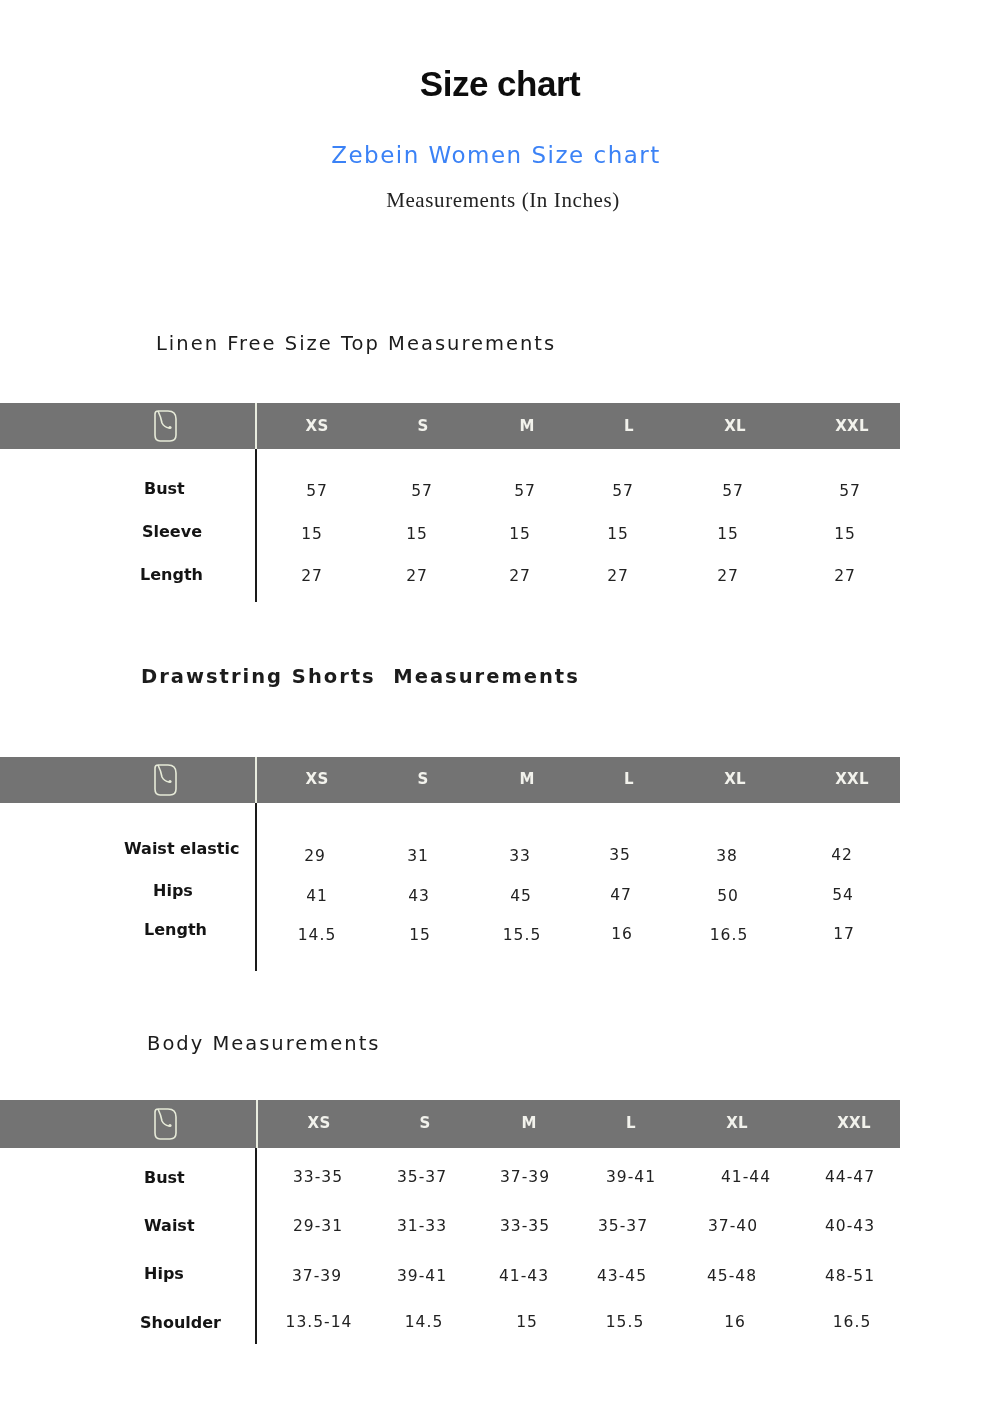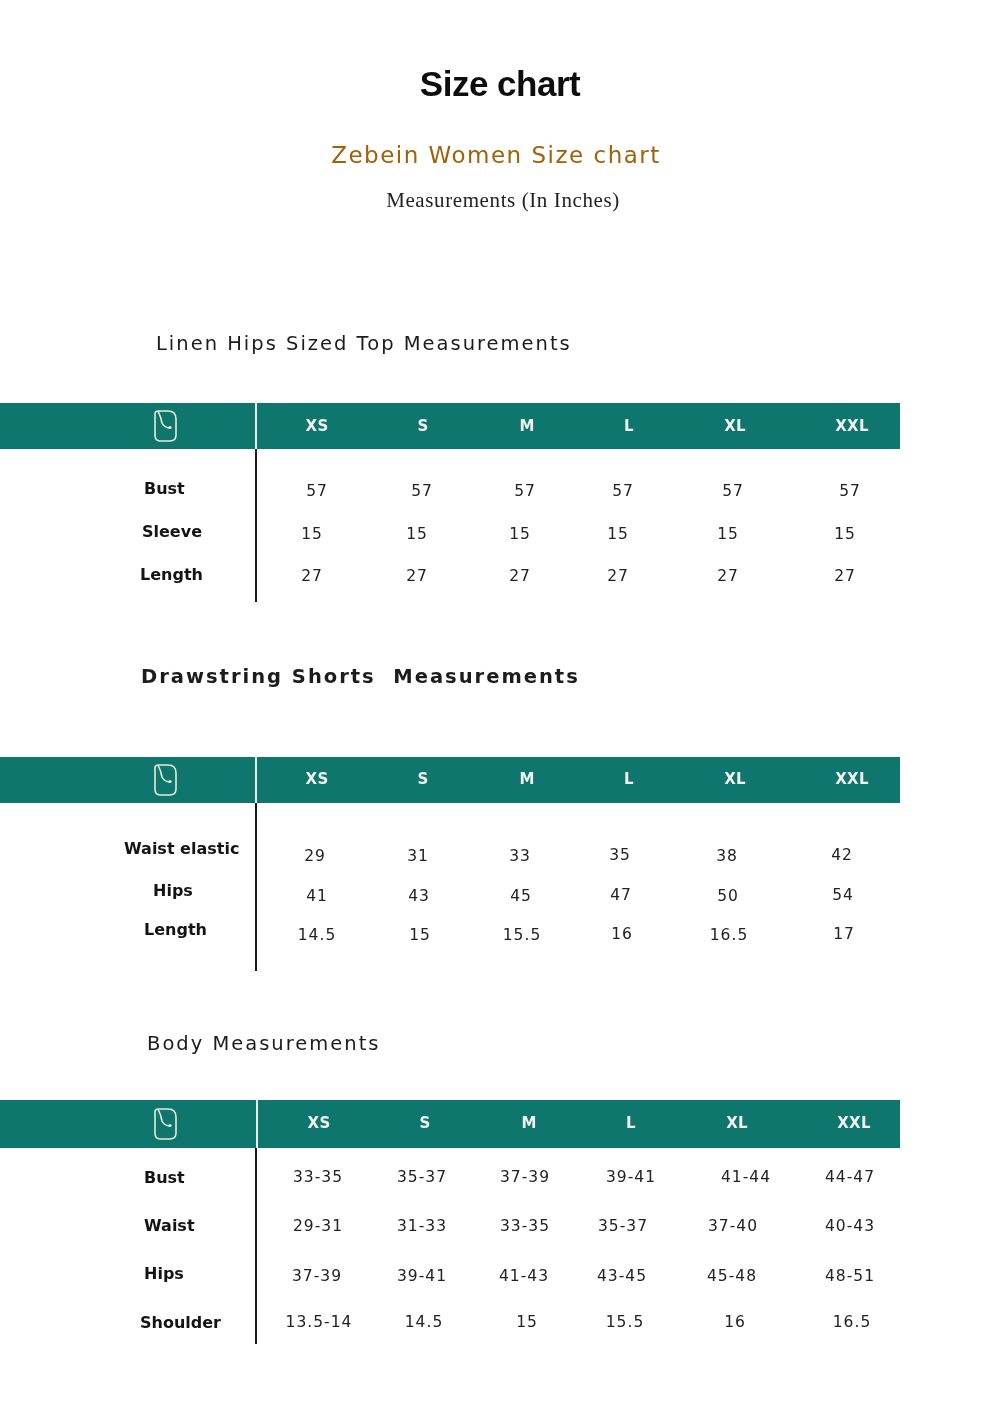--- a/index.html
+++ b/index.html
@@ -4,31 +4,31 @@
   <style>
     html, body { margin: 0; padding: 0; background: #ffffff; }
     body { width: 1000px; height: 1413px; position: relative; overflow: hidden; color: #111; }
     .title {
       position: absolute; left: 0; width: 1000px; top: 64px; text-align: center;
       font-family: "Liberation Sans", sans-serif; font-weight: bold; font-size: 35px; color: #0d0d0d;
       letter-spacing: -0.5px;
     }
     .subtitle {
       position: absolute; left: 0; width: 992px; top: 142px; text-align: center;
-      font-family: "DejaVu Sans", sans-serif; font-size: 23px; letter-spacing: 1.5px; color: #a16207; font-weight: normal;
+      font-family: "DejaVu Sans", sans-serif; font-size: 23px; letter-spacing: 1.5px; color: #3b82f6; font-weight: normal;
     }
     .units {
       position: absolute; left: 0; width: 1006px; top: 188px; text-align: center;
       font-family: "Liberation Serif", serif; font-size: 21px; letter-spacing: 0.6px; color: #222;
     }
     .section-heading {
       position: absolute; font-family: "DejaVu Sans", sans-serif; font-size: 19.5px; letter-spacing: 2px; color: #1c1c1c;
     }
     .table-header {
-      position: absolute; left: 0; width: 900px; background: #0f766e; text-align: right;
+      position: absolute; left: 0; width: 900px; background: #737373; text-align: right;
     }
     .hdr-divider {
       position: absolute; left: 255px; top: 0; bottom: 0; width: 2px; background: #e9ecdf;
     }
     .hdr-icon {
       position: absolute; left: 152px; width: 28px; height: 34px;
     }
     .hdr-size {
       position: absolute; transform: translateX(-50%);
       font-family: "DejaVu Sans", sans-serif; font-weight: bold; font-size: 15px; color: #f2f2ec; letter-spacing: 0.3px;
@@ -42,21 +42,21 @@
       font-family: "DejaVu Sans", sans-serif; font-size: 15.5px; color: #222; letter-spacing: 1px; white-space: nowrap;
     }
   </style>
 </head>
 <body>
 
 <div class="title">Size chart</div>
 <div class="subtitle">Zebein Women Size chart</div>
 <div class="units">Measurements (In Inches)</div>
 
-<div class="section-heading" style="left:156px; top:332px;">Linen Hips Sized Top Measurements</div>
+<div class="section-heading" style="left:156px; top:332px;">Linen Free Size Top Measurements</div>
 
 <div>
   <div class="table-header" style="top:403px; height:46px;">
     <div class="hdr-divider"></div>
     <svg class="hdr-icon" style="top:6px;" viewBox="0 0 28 34">
       <path d="M6 2 L16 2 Q24 2 24 10 L24 26 Q24 32 18 32 L8 32 Q3 32 3 26 L3 5 Q3 2 6 2 Z M6 2 Q9 8 10 14 Q12 18 17 19" fill="none" stroke="#e6ead8" stroke-width="1.6" stroke-linecap="round" stroke-linejoin="round"></path>
       <circle cx="18" cy="18.5" r="1.6" fill="#e6ead8"></circle>
     </svg>
     <span class="hdr-size" style="left:317px; top:14px;">XS</span>
     <span class="hdr-size" style="left:423px; top:14px;">S</span>

